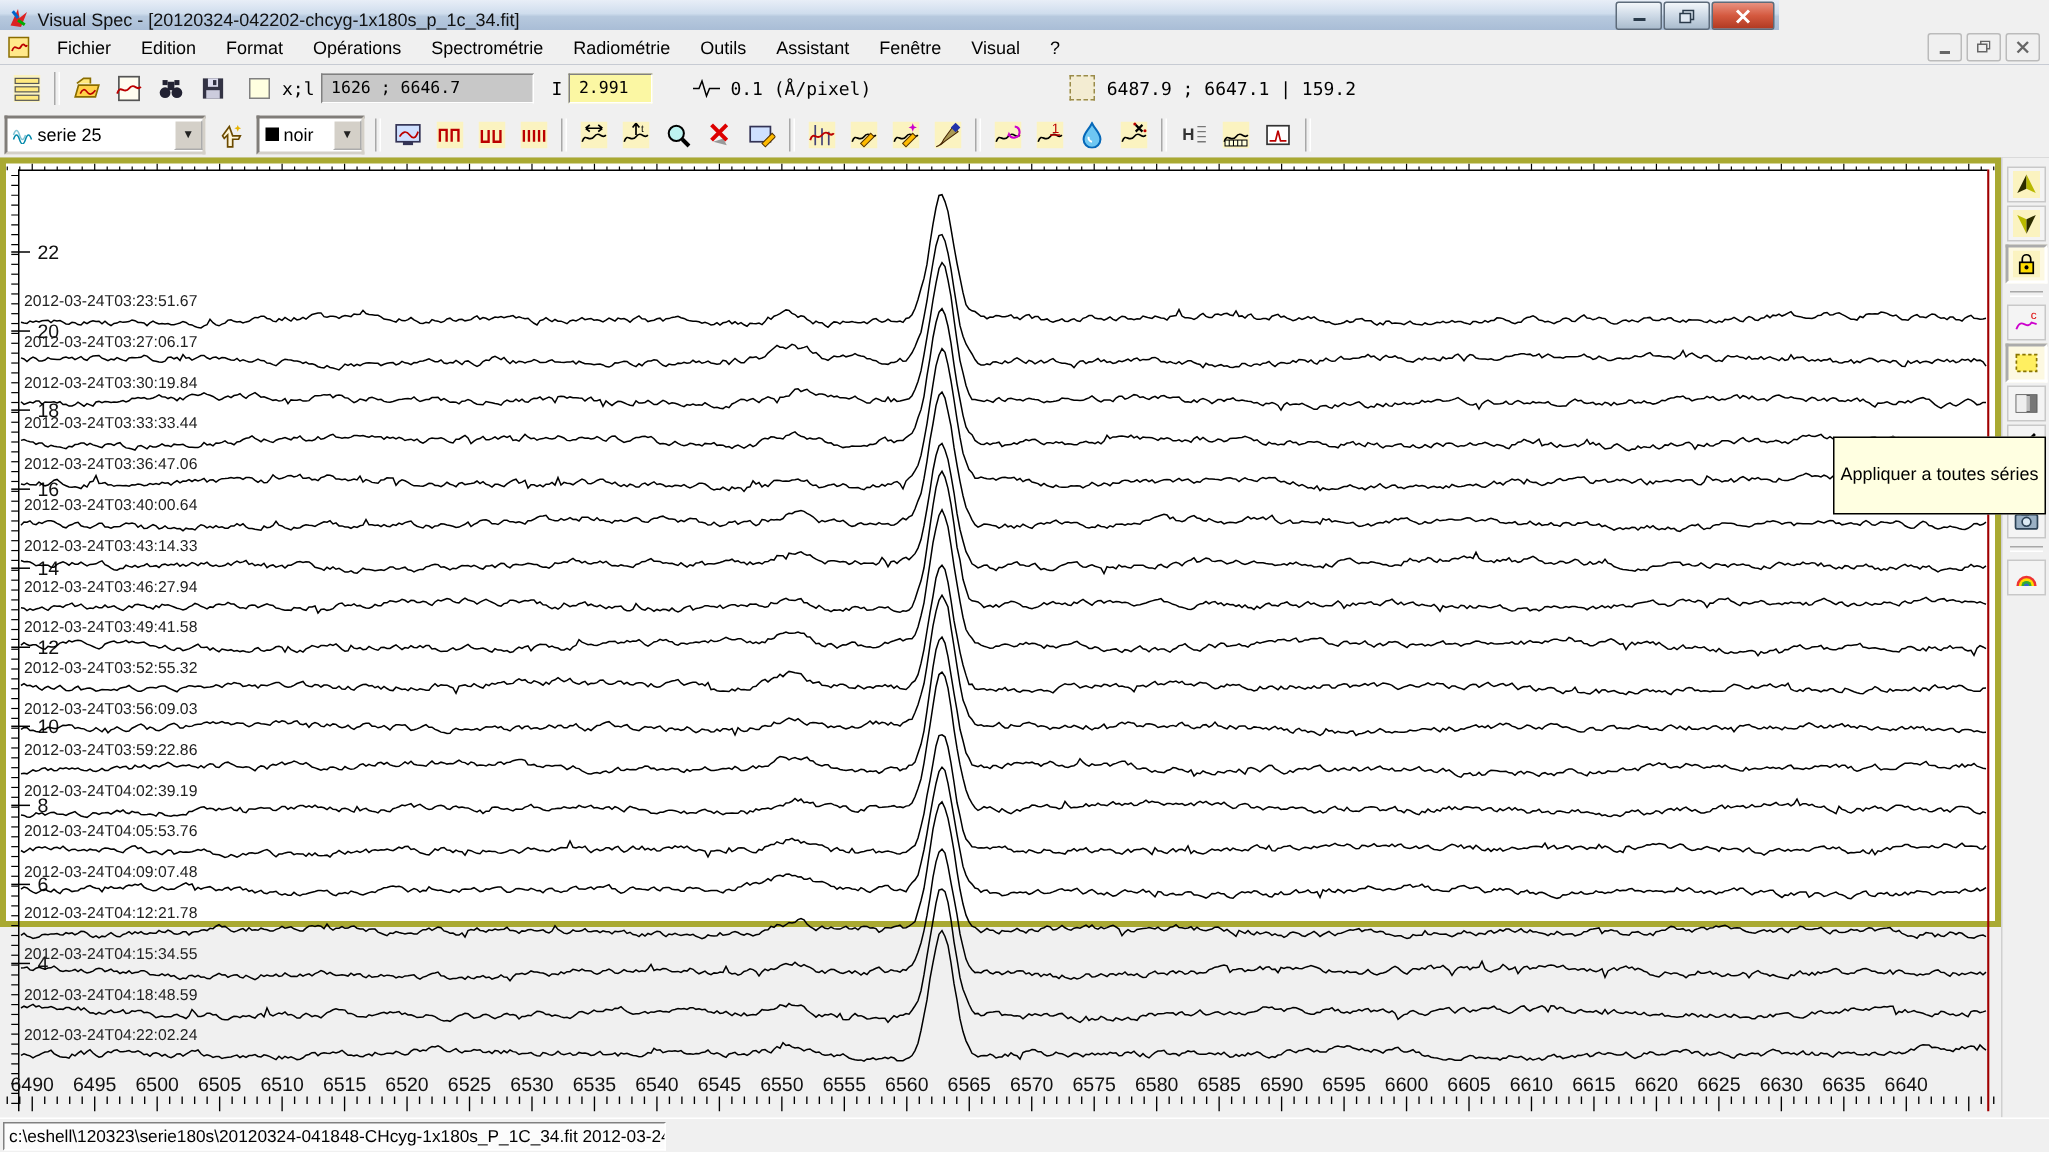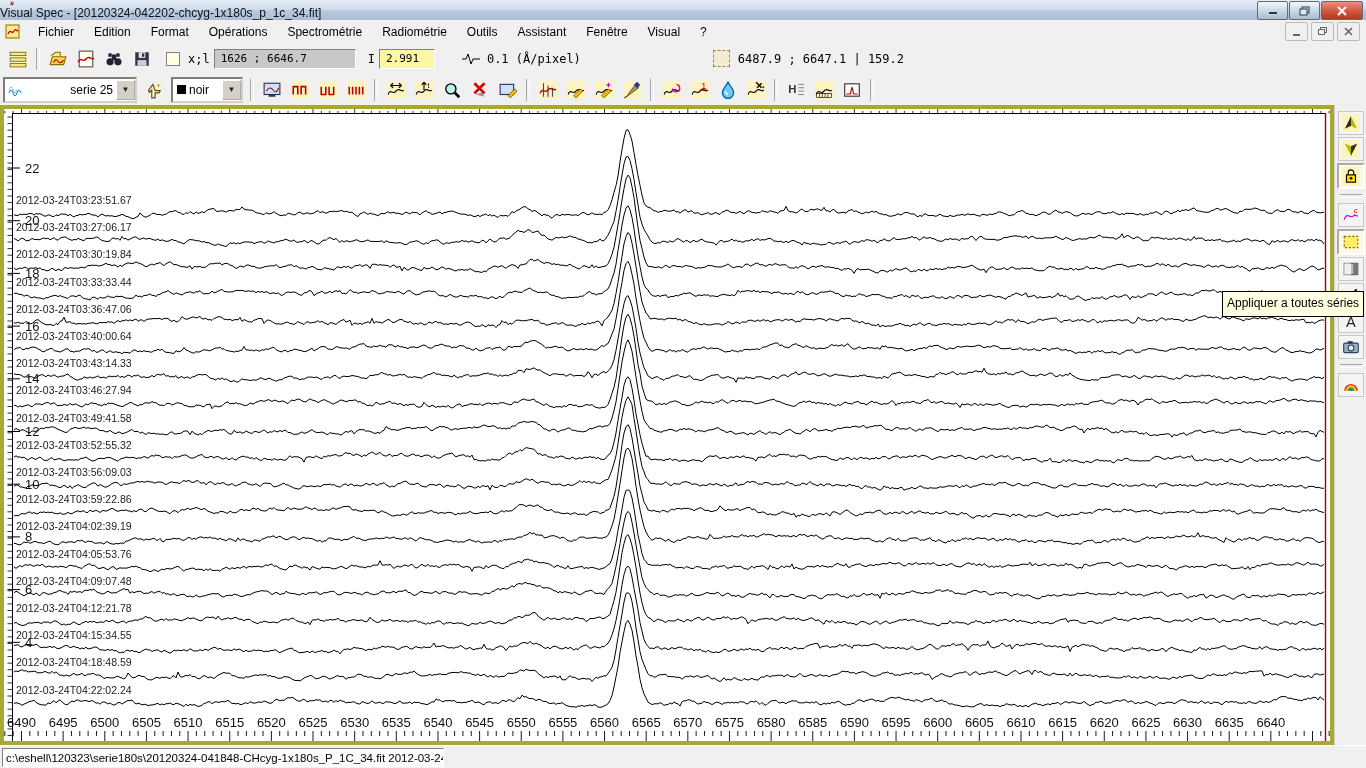--- a/index.html
+++ b/index.html
@@ -1,21 +1,21 @@
 <!DOCTYPE html>
 <html><head>
 <meta charset="utf-8">
 <style>
   html,body{margin:0;padding:0;}
   body{width:1366px;height:768px;overflow:hidden;background:#f0f0f0;
        font-family:"Liberation Sans",sans-serif;font-size:12px;color:#000;position:relative;}
   
-  .titlebar{position:absolute;left:0;top:0;width:1366px;height:20px;
+  .titlebar{position:absolute;left:0;top:0;width:1186px;height:20px;
     background:linear-gradient(#e8eef7,#cfdded 45%,#b7c9de 55%,#a9bdd6);
-    border-bottom:1px solid #8096ad;display:flex;align-items:flex-start;flex-direction:column;}
+    border-bottom:1px solid #8096ad;display:flex;align-items:flex-end;}
   .titlebar .appicon{width:16px;height:16px;margin:0 5px 0 4px;}
   .title-text{font-size:12px;color:#111;}
   .winbtns{position:absolute;right:3px;top:1px;display:flex;gap:1px;}
   .winbtn{width:29px;height:17px;border:1px solid #5d6b7a;border-radius:2px;
     background:linear-gradient(#f2f6fa,#cdd9e6 50%,#aabccd);display:flex;align-items:center;justify-content:center;}
   .winbtn.close{width:40px;background:linear-gradient(#e89180,#d4593f 50%,#b03a22);}
   
   .menubar{position:absolute;left:0;top:20px;width:1366px;height:23px;background:#f0f0f0;
     border-bottom:2px solid #4d5e7d;display:flex;align-items:center;}
   .menubar .dicon{width:18px;height:16px;margin:0 6px 0 4px;}
@@ -40,30 +40,30 @@
   .lbl{font-family:"DejaVu Sans Mono",monospace;font-size:12px;margin:0 4px;}
   .dashbox{width:15px;height:15px;border:1px dashed #9a8b4a;background:#f3ecd2;margin:0 4px 0 40px;}
   .dd{height:22px;background:#fff;border:2px inset #d4d0c8;display:flex;align-items:center;margin:0 3px;}
   .dd .ddtext{flex:1;padding:0 3px;font-size:12px;white-space:nowrap;overflow:hidden;}
   .dd .ddarrow{width:17px;height:18px;background:#d4d0c8;border:1px outset #fff;
     display:flex;align-items:center;justify-content:center;font-size:8px;color:#222;}
   .colorchip{width:9px;height:9px;background:#000;margin-left:4px;flex:none;}
   .ddglyph{width:14px;height:12px;margin-left:3px;flex:none;}
   
   .main{position:absolute;left:0;top:105px;width:1366px;height:640px;}
-  .plotwrap{position:absolute;left:0;top:0;width:1334px;height:640px;
+  .plotwrap{position:absolute;left:0;top:0;width:1334px;height:513px;
     border:4px solid #a9a932;box-sizing:border-box;background:#fff;}
   .plotwrap svg{display:block;}
   .right-toolbar{position:absolute;left:1334px;top:0;width:32px;height:640px;background:#f0f0f0;
     border-left:1px solid #d0d0d0;display:flex;flex-direction:column;align-items:center;padding-top:5px;box-sizing:border-box;}
   .rbtn{width:24px;height:22px;margin:1px 0;display:flex;align-items:center;justify-content:center;
     border:1px solid #c8c8c8;background:#f4f4f4;}
   .rbtn.pressed{border:2px inset #fff;background:#fdf9e2;}
   .rsep{width:22px;height:2px;margin:4px 0;border-top:1px solid #a8a8a8;border-bottom:1px solid #fff;}
-  .tooltip{position:absolute;left:1222px;top:186px;height:16px;padding:4px 4px;background:#ffffe1;
+  .tooltip{position:absolute;left:1222px;top:186px;height:16px;padding:17px 4px;background:#ffffe1;
     border:1px solid #000;font-size:12px;white-space:nowrap;z-index:50;}
   
   .statusbar{position:absolute;left:0;top:745px;width:1366px;height:23px;background:#f0f0f0;
     border-top:1px solid #fff;}
   .statusfield{position:absolute;left:2px;top:2px;width:434px;height:17px;background:#fcfcfc;
     border:1px solid;border-color:#808080 #fff #fff #808080;font-size:11.5px;
     display:flex;align-items:center;padding:0 3px;white-space:nowrap;overflow:hidden;}
   svg text{font-family:"Liberation Sans",sans-serif;}
 </style>
 </head>
@@ -183,21 +183,21 @@
   <div class="readout yellow">2.991</div>
   <svg width="20" height="14" viewBox="0 0 20 14" style="margin:0 2px 0 26px;">
     <path d="M1 7 h4 l2-5 3 10 2-5 h7" fill="none" stroke="#000"></path>
   </svg>
   <span class="lbl">0.1 (Å/pixel)</span>
   <div class="dashbox" style="margin-left:128px;"></div>
   <span class="lbl">6487.9 ; 6647.1 |  159.2</span>
 </div>
 
 <div class="toolbar2">
-  <div class="dd" style="width:130px;text-align:right;">
+  <div class="dd" style="width:130px;">
     <svg class="ddglyph" viewBox="0 0 14 12">
       <path d="M1 9 q2-6 4 0 t4 0 t4 0" fill="none" stroke="#08a"></path>
       <path d="M1 6 q2-6 4 0 t4 0" fill="none" stroke="#08a" opacity=".5"></path>
     </svg>
     <span class="ddtext">serie 25</span>
     <span class="ddarrow">▼</span>
   </div>
   <div class="tbtn">
     <svg width="18" height="18" viewBox="0 0 16 16">
       <path d="M6 15 L6 8 L4 10 L3 8.5 L7 3 L9 8.5 H13.5 L12.5 10.5 H9 L9 15 Z" fill="#fff6d8" stroke="#6b4a00"></path>

